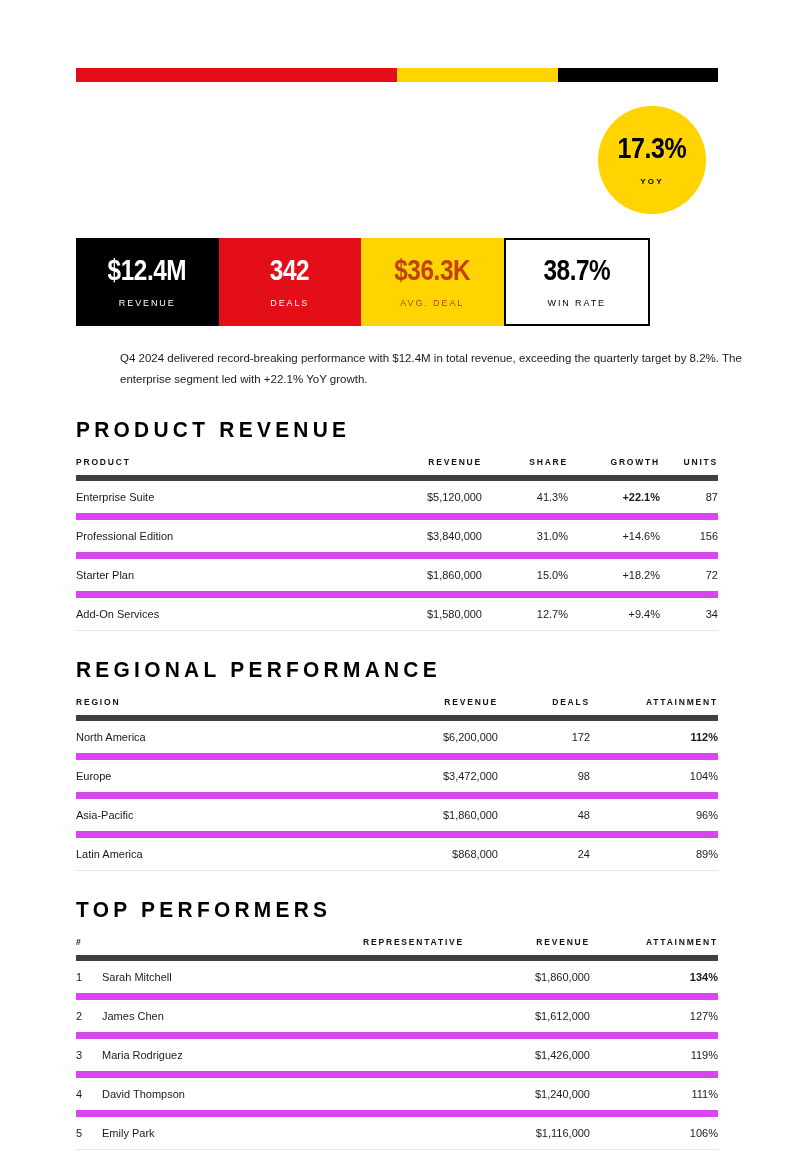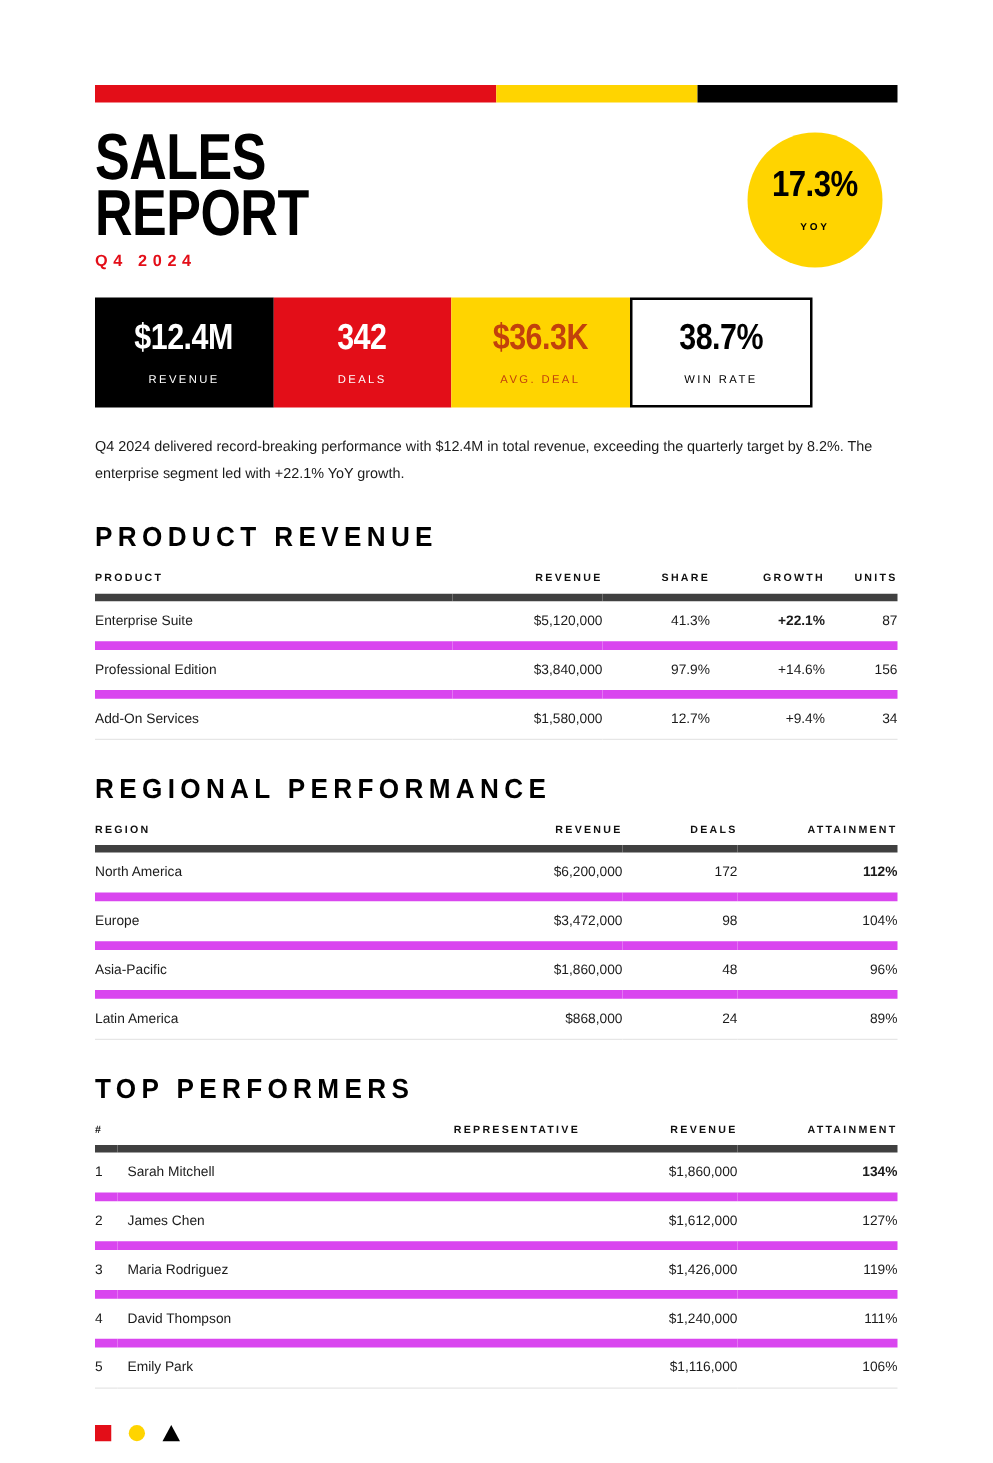--- a/index.html
+++ b/index.html
@@ -132,20 +132,21 @@
     margin-top: 13px;
   }
 
   
   .summary {
     width: 642px;
     margin-top: 22px;
     font-size: 11.5px;
     line-height: 1.85;
     color: #1b1b1b;
+    margin-left: 44px;
   }
 
   
   .section {
     width: 642px;
     margin-top: 26px;
   }
   .section-title {
     font-family: "Liberation Sans Narrow", "Liberation Sans", sans-serif;
     font-weight: 700;
@@ -236,25 +237,20 @@
 
 <div class="page">
 
   <div class="top-rule">
     <div class="seg-red"></div>
     <div class="seg-yellow"></div>
     <div class="seg-black"></div>
   </div>
 
   <div class="masthead">
-    <div class="title-block">
-      <div class="report-title">SALES
-REPORT</div>
-      <div class="report-period">Q4 2024</div>
-    </div>
     <div class="yoy-badge">
       <div class="yoy-value">17.3%</div>
       <div class="yoy-label">YOY</div>
     </div>
   </div>
 
   <div class="kpi-strip">
     <div class="kpi-card dark">
       <div class="kpi-value">$12.4M</div>
       <div class="kpi-label">REVENUE</div>
@@ -298,23 +294,30 @@
         <tr>
           <td class="first">Enterprise Suite</td>
           <td>$5,120,000</td>
           <td>41.3%</td>
           <td class="accent">+22.1%</td>
           <td>87</td>
         </tr>
         <tr>
           <td class="first">Professional Edition</td>
           <td>$3,840,000</td>
-          <td>97.9%</td>
+          <td>31.0%</td>
           <td>+14.6%</td>
           <td>156</td>
+        </tr>
+        <tr>
+          <td class="first">Starter Plan</td>
+          <td>$1,860,000</td>
+          <td>15.0%</td>
+          <td>+18.2%</td>
+          <td>72</td>
         </tr>
         <tr>
           <td class="first">Add-On Services</td>
           <td>$1,580,000</td>
           <td>12.7%</td>
           <td>+9.4%</td>
           <td>34</td>
         </tr>
       </tbody>
     </table>

